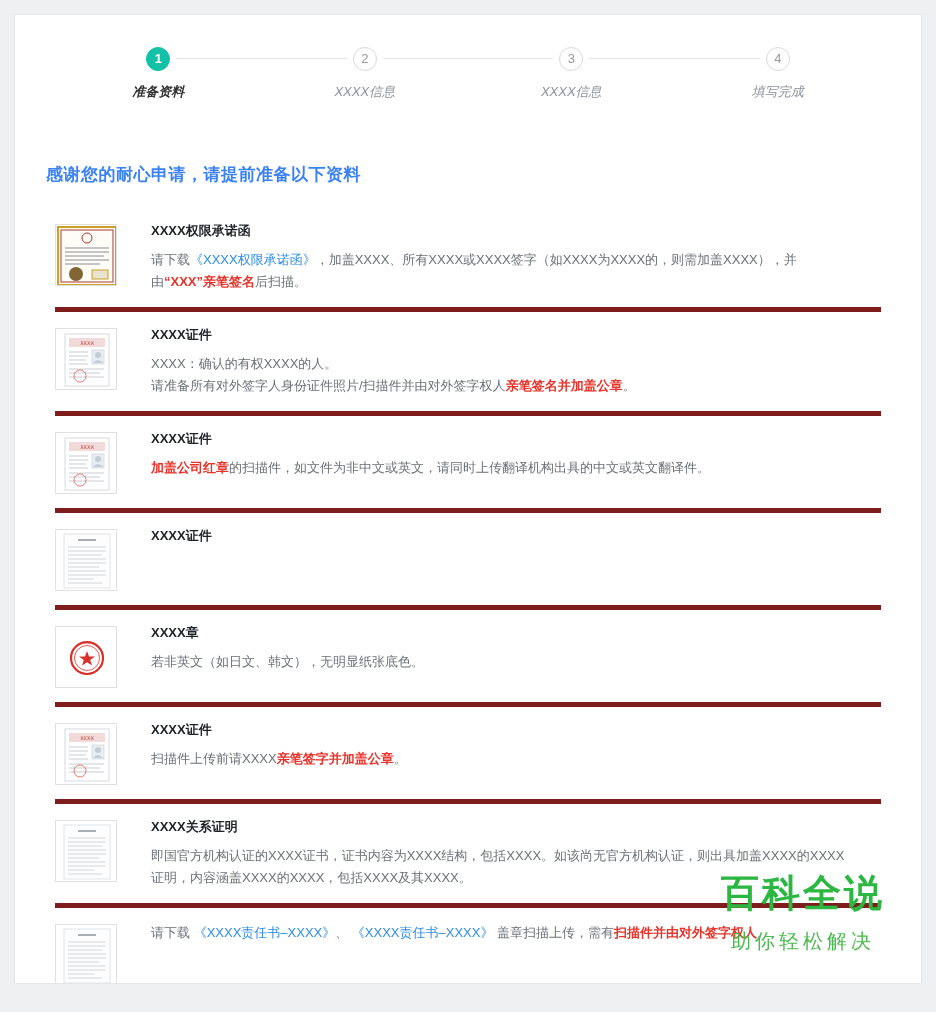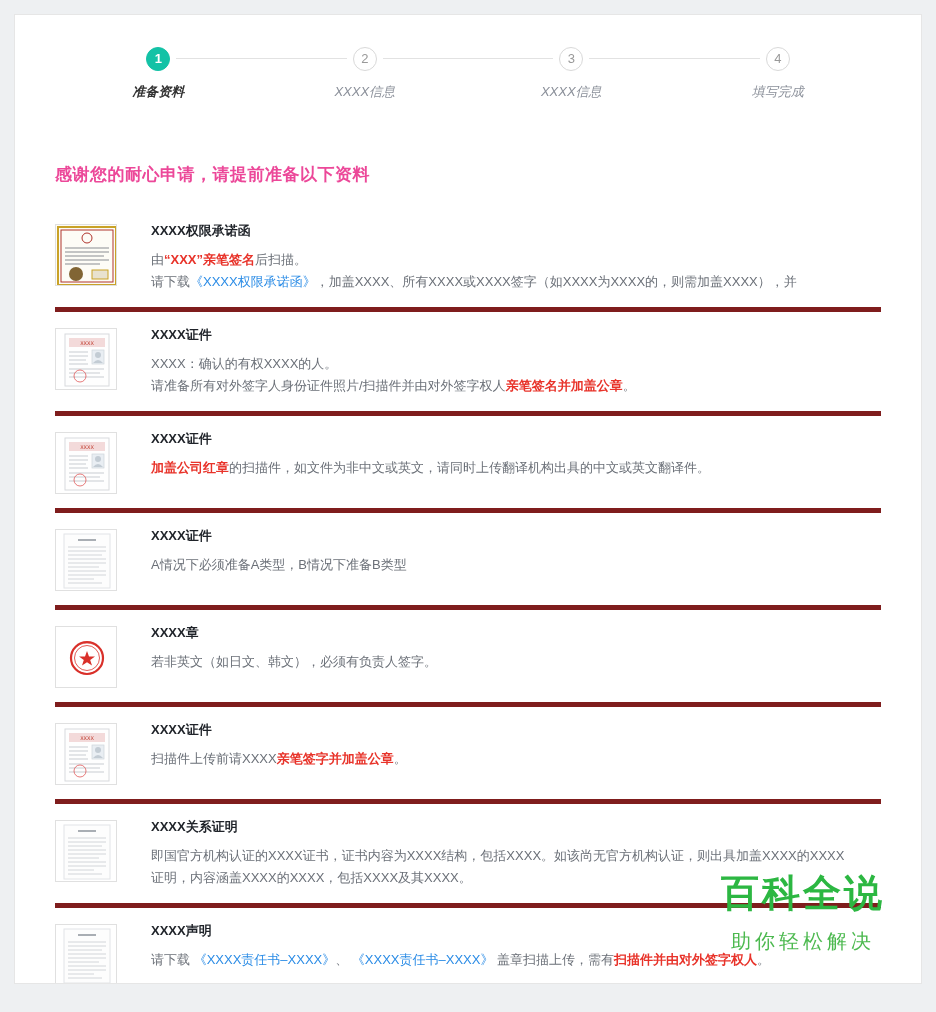--- a/index.html
+++ b/index.html
@@ -73,24 +73,24 @@
     top: 11px;
     height: 1px;
     background: #e2e2e2;
     z-index: 1;
   }
   .step .bar.left  { left: 0;  right: 50%; margin-right: 18px; }
   .step .bar.right { right: 0; left: 50%;  margin-left: 18px; }
 
   
   h1.page-title {
-    margin: 46px 0 0 40px;
+    margin: 46px 0 0 31px;
     font-size: 17px;
     font-weight: bold;
-    color: #ec4899;
+    color: #3b82f6;
     letter-spacing: 0.5px;
   }
 
   
   .req-list {
     margin: 22px 40px 0 40px;
   }
   .req-item {
     display: flex;
     align-items: flex-start;
@@ -198,22 +198,22 @@
                 <line x1="9" y1="35" x2="53" y2="35"></line>
                 <line x1="9" y1="39" x2="44" y2="39"></line>
               </g>
               <circle cx="20" cy="49" r="7" fill="#6b4a12" opacity="0.85"></circle>
               <rect x="36" y="45" width="16" height="9" fill="#e8e2cf" stroke="#c9a227" stroke-width="1"></rect>
             </svg></div>
         </div>
         <div class="req-body">
           <div class="req-title">XXXX权限承诺函</div>
           <div class="req-desc">
+            <div><span>请下载</span><span class="lk">《XXXX权限承诺函》</span><span>，加盖XXXX、所有XXXX或XXXX签字（如XXXX为XXXX的，则需加盖XXXX），并</span></div>
             <div><span>由</span><span class="rd">“XXX”亲笔签名</span><span>后扫描。</span></div>
-            <div><span>请下载</span><span class="lk">《XXXX权限承诺函》</span><span>，加盖XXXX、所有XXXX或XXXX签字（如XXXX为XXXX的，则需加盖XXXX），并</span></div>
           </div>
         </div>
       </div>
       <div class="req-item">
         <div class="thumb-wrap">
           <div class="thumb"><svg width="62" height="62" viewBox="0 0 62 62">
               <rect x="0" y="0" width="62" height="62" fill="#ffffff"></rect>
               <rect x="9" y="5" width="44" height="52" fill="#fefefe" stroke="#d8dadd" stroke-width="1"></rect>
               <rect x="13" y="9" width="36" height="9" fill="#f3dada"></rect>
               <text x="31" y="16" font-size="5" fill="#c0392b" text-anchor="middle" font-family="DejaVu Sans">XXXX</text>
@@ -284,40 +284,37 @@
                 <line x1="12" y1="37" x2="43" y2="37"></line>
                 <line x1="12" y1="41" x2="50" y2="41"></line>
                 <line x1="12" y1="45" x2="50" y2="45"></line>
                 <line x1="12" y1="49" x2="38" y2="49"></line>
                 <line x1="12" y1="53" x2="46" y2="53"></line>
               </g>
             </svg></div>
         </div>
         <div class="req-body">
           <div class="req-title">XXXX证件</div>
-          <div class="req-desc">
-            <div><span>A情况下必须准备A类型，B情况下准备B类型</span></div>
-          </div>
         </div>
       </div>
       <div class="req-item">
         <div class="thumb-wrap">
           <div class="thumb"><svg width="62" height="62" viewBox="0 0 62 62">
               <rect x="0" y="0" width="62" height="62" fill="#ffffff"></rect>
               <circle cx="31" cy="31" r="16" fill="none" stroke="#d9302a" stroke-width="2.2"></circle>
               <circle cx="31" cy="31" r="12.5" fill="none" stroke="#d9302a" stroke-width="0.8"></circle>
               <polygon points="31,24 33,29.5 39,29.5 34.2,33 36,38.6 31,35.2 26,38.6 27.8,33 23,29.5 29,29.5" fill="#d9302a"></polygon>
               <path d="M18 22 A17 17 0 0 1 44 22" fill="none" stroke="#d9302a" stroke-width="0.8"></path>
               <path d="M20 42 A15 15 0 0 0 42 42" fill="none" stroke="#d9302a" stroke-width="0.8"></path>
             </svg></div>
         </div>
         <div class="req-body">
           <div class="req-title">XXXX章</div>
           <div class="req-desc">
-            <div><span>若非英文（如日文、韩文），必须有负责人签字。</span></div>
+            <div><span>若非英文（如日文、韩文），无明显纸张底色。</span></div>
           </div>
         </div>
       </div>
       <div class="req-item">
         <div class="thumb-wrap">
           <div class="thumb"><svg width="62" height="62" viewBox="0 0 62 62">
               <rect x="0" y="0" width="62" height="62" fill="#ffffff"></rect>
               <rect x="9" y="5" width="44" height="52" fill="#fefefe" stroke="#d8dadd" stroke-width="1"></rect>
               <rect x="13" y="9" width="36" height="9" fill="#f3dada"></rect>
               <text x="31" y="16" font-size="5" fill="#c0392b" text-anchor="middle" font-family="DejaVu Sans">XXXX</text>
@@ -385,21 +382,20 @@
                 <line x1="12" y1="33" x2="50" y2="33"></line>
                 <line x1="12" y1="37" x2="43" y2="37"></line>
                 <line x1="12" y1="41" x2="50" y2="41"></line>
                 <line x1="12" y1="45" x2="50" y2="45"></line>
                 <line x1="12" y1="49" x2="38" y2="49"></line>
                 <line x1="12" y1="53" x2="46" y2="53"></line>
               </g>
             </svg></div>
         </div>
         <div class="req-body">
-          <div class="req-title">XXXX声明</div>
           <div class="req-desc">
             <div><span>请下载 </span><span class="lk">《XXXX责任书–XXXX》</span><span>、 </span><span class="lk">《XXXX责任书–XXXX》</span><span> 盖章扫描上传，需有</span><span class="rd">扫描件并由对外签字权人</span><span>。</span></div>
           </div>
         </div>
       </div>
     </div>
 
   <div class="watermark">
     <div class="w1">百科全说</div>
     <div class="w2">助你轻松解决</div>

